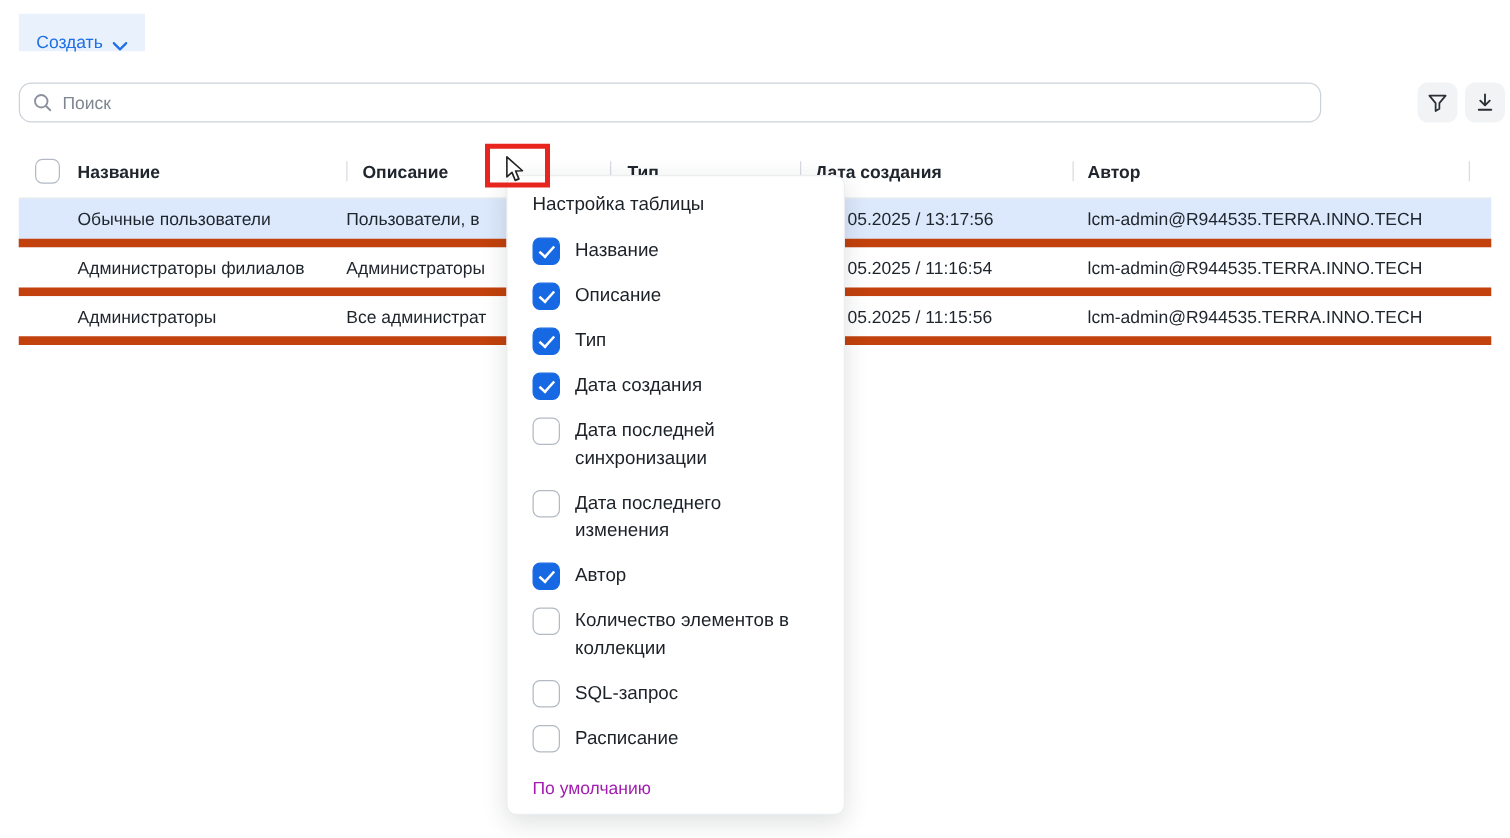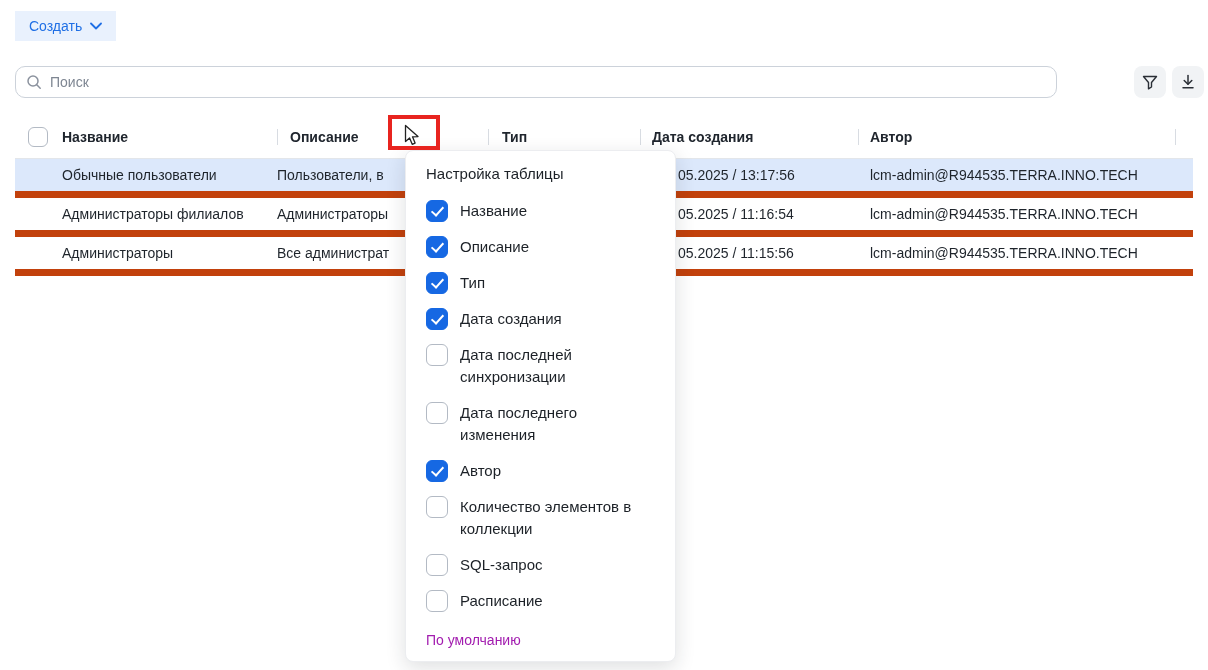--- a/index.html
+++ b/index.html
@@ -3,21 +3,21 @@
 <meta charset="utf-8">
 <style>
   * { margin:0; padding:0; box-sizing:border-box; }
   html,body { width:1208px; height:670px; background:#ffffff; font-family:"Liberation Sans", sans-serif; overflow:hidden; position:relative; }
 
   
   .page-header { position:absolute; left:15px; top:8px; right:15px; display:flex; justify-content:space-between; align-items:flex-start; }
   .title-wrap { display:flex; align-items:flex-start; gap:6px; }
   .page-title { font-size:24px; font-weight:700; color:#16191d; letter-spacing:.2px; }
   .count-sup { font-size:13px; font-weight:600; color:#9aa2ad; margin-top:1px; }
-  .create-btn { height:30px; margin-top:3px; padding:0 14px; border:none; border-radius:0; background:#e9f1fd; color:#1f6fe5; font-size:14px; font-weight:500; display:flex; align-items:center; gap:8px; cursor:pointer; font-family:inherit; }
+  .create-btn { height:30px; margin-top:3px; padding:0 14px; border:none; border-radius:0; background:#e9f1fd; color:#1f6fe5; font-size:14px; font-weight:500; display:flex; align-items:flex-end; gap:8px; cursor:pointer; font-family:inherit; }
 
   
   .search-row { position:absolute; left:15px; top:66px; right:14px; height:32px; display:flex; }
   .search-box { flex:0 0 auto; width:1042px; height:32px; border:1px solid #ccd2da; border-radius:10px; background:#fff; display:flex; align-items:center; padding:0 10px; gap:8px; }
   .search-box input { border:none; outline:none; flex:1; font-size:14px; color:#333; font-family:inherit; background:transparent; }
   .search-box input::placeholder { color:#7e8692; }
   .icon-btn { width:32px; height:32px; border:none; border-radius:8px; background:#f1f3f5; display:flex; align-items:center; justify-content:center; cursor:pointer; }
   .icon-btn.filter { position:absolute; left:1119px; }
   .icon-btn.download { position:absolute; left:1157px; }
 
@@ -29,21 +29,21 @@
   .hdr-cbx { position:absolute; left:13px; top:50%; transform:translateY(-50%); width:20px; height:20px; border:1.5px solid #b3bac4; border-radius:6px; background:#fff; cursor:pointer; }
   .trow { position:relative; height:39px; border-bottom:7px solid #c2410c; background:#fff; cursor:pointer; }
   .trow.selected { background:#dce8fb; }
   .td { position:absolute; font-size:14px; color:#1e242b; top:50%; transform:translateY(-50%); white-space:nowrap; }
   .td.name { left:47px; }
   .td.desc { left:262px; }
   .td.created { left:663px; }
   .td.author { left:855px; }
 
   
-  .popup { position:absolute; left:405px; top:150px; width:271px; height:512px; background:#fff; border:1px solid #ecedf0; border-radius:8px; box-shadow:0 6px 20px rgba(30,35,45,.14); z-index:10; padding:12px 20px 16px 20px; }
+  .popup { position:absolute; left:405px; top:140px; width:271px; height:512px; background:#fff; border:1px solid #ecedf0; border-radius:8px; box-shadow:0 6px 20px rgba(30,35,45,.14); z-index:10; padding:12px 20px 16px 20px; }
   .popup-title { font-size:15px; font-weight:500; color:#1c2127; margin-bottom:18px; margin-top:2px; }
   .opts { display:flex; flex-direction:column; gap:14px; }
   .opt { display:flex; align-items:flex-start; gap:12px; cursor:pointer; }
   .cbx { position:relative; flex:0 0 auto; width:22px; height:22px; border:1.5px solid #b3bac4; border-radius:6px; background:#fff; }
   .cbx.checked { background:#1668e3; border-color:#1668e3; }
   .cbx::after { content:''; position:absolute; left:7px; top:3px; width:5px; height:10px; border:solid #fff; border-width:0 2.5px 2.5px 0; transform:rotate(42deg); opacity:0; }
   .cbx.checked::after { opacity:1; }
   .opt-label { font-size:15px; color:#1c2127; line-height:22px; max-width:185px; }
   .reset-link { margin-top:20px; font-size:14px; color:#a21caf; cursor:pointer; }
 

